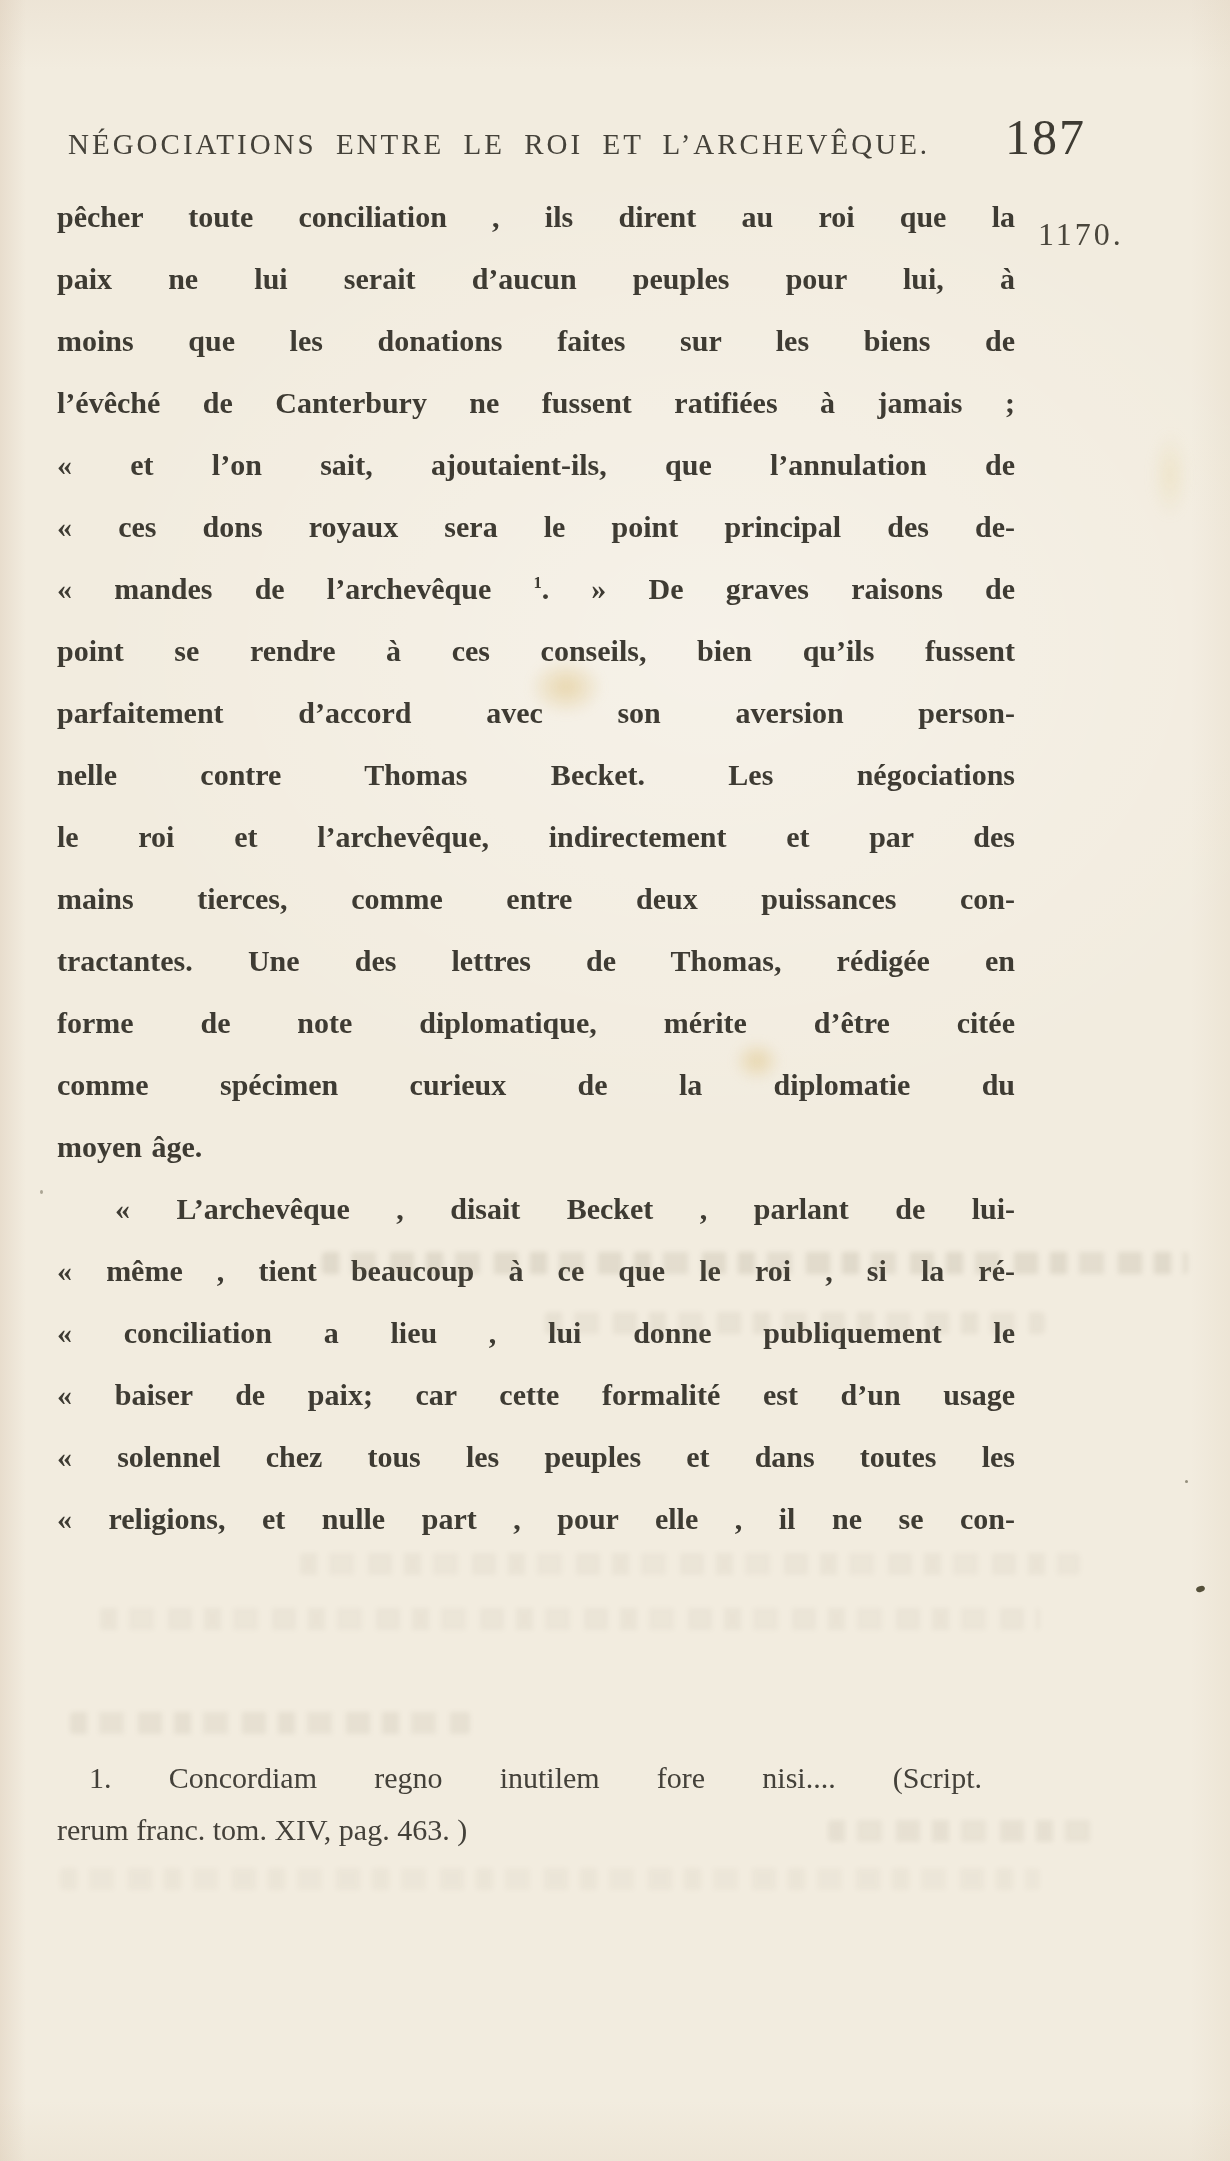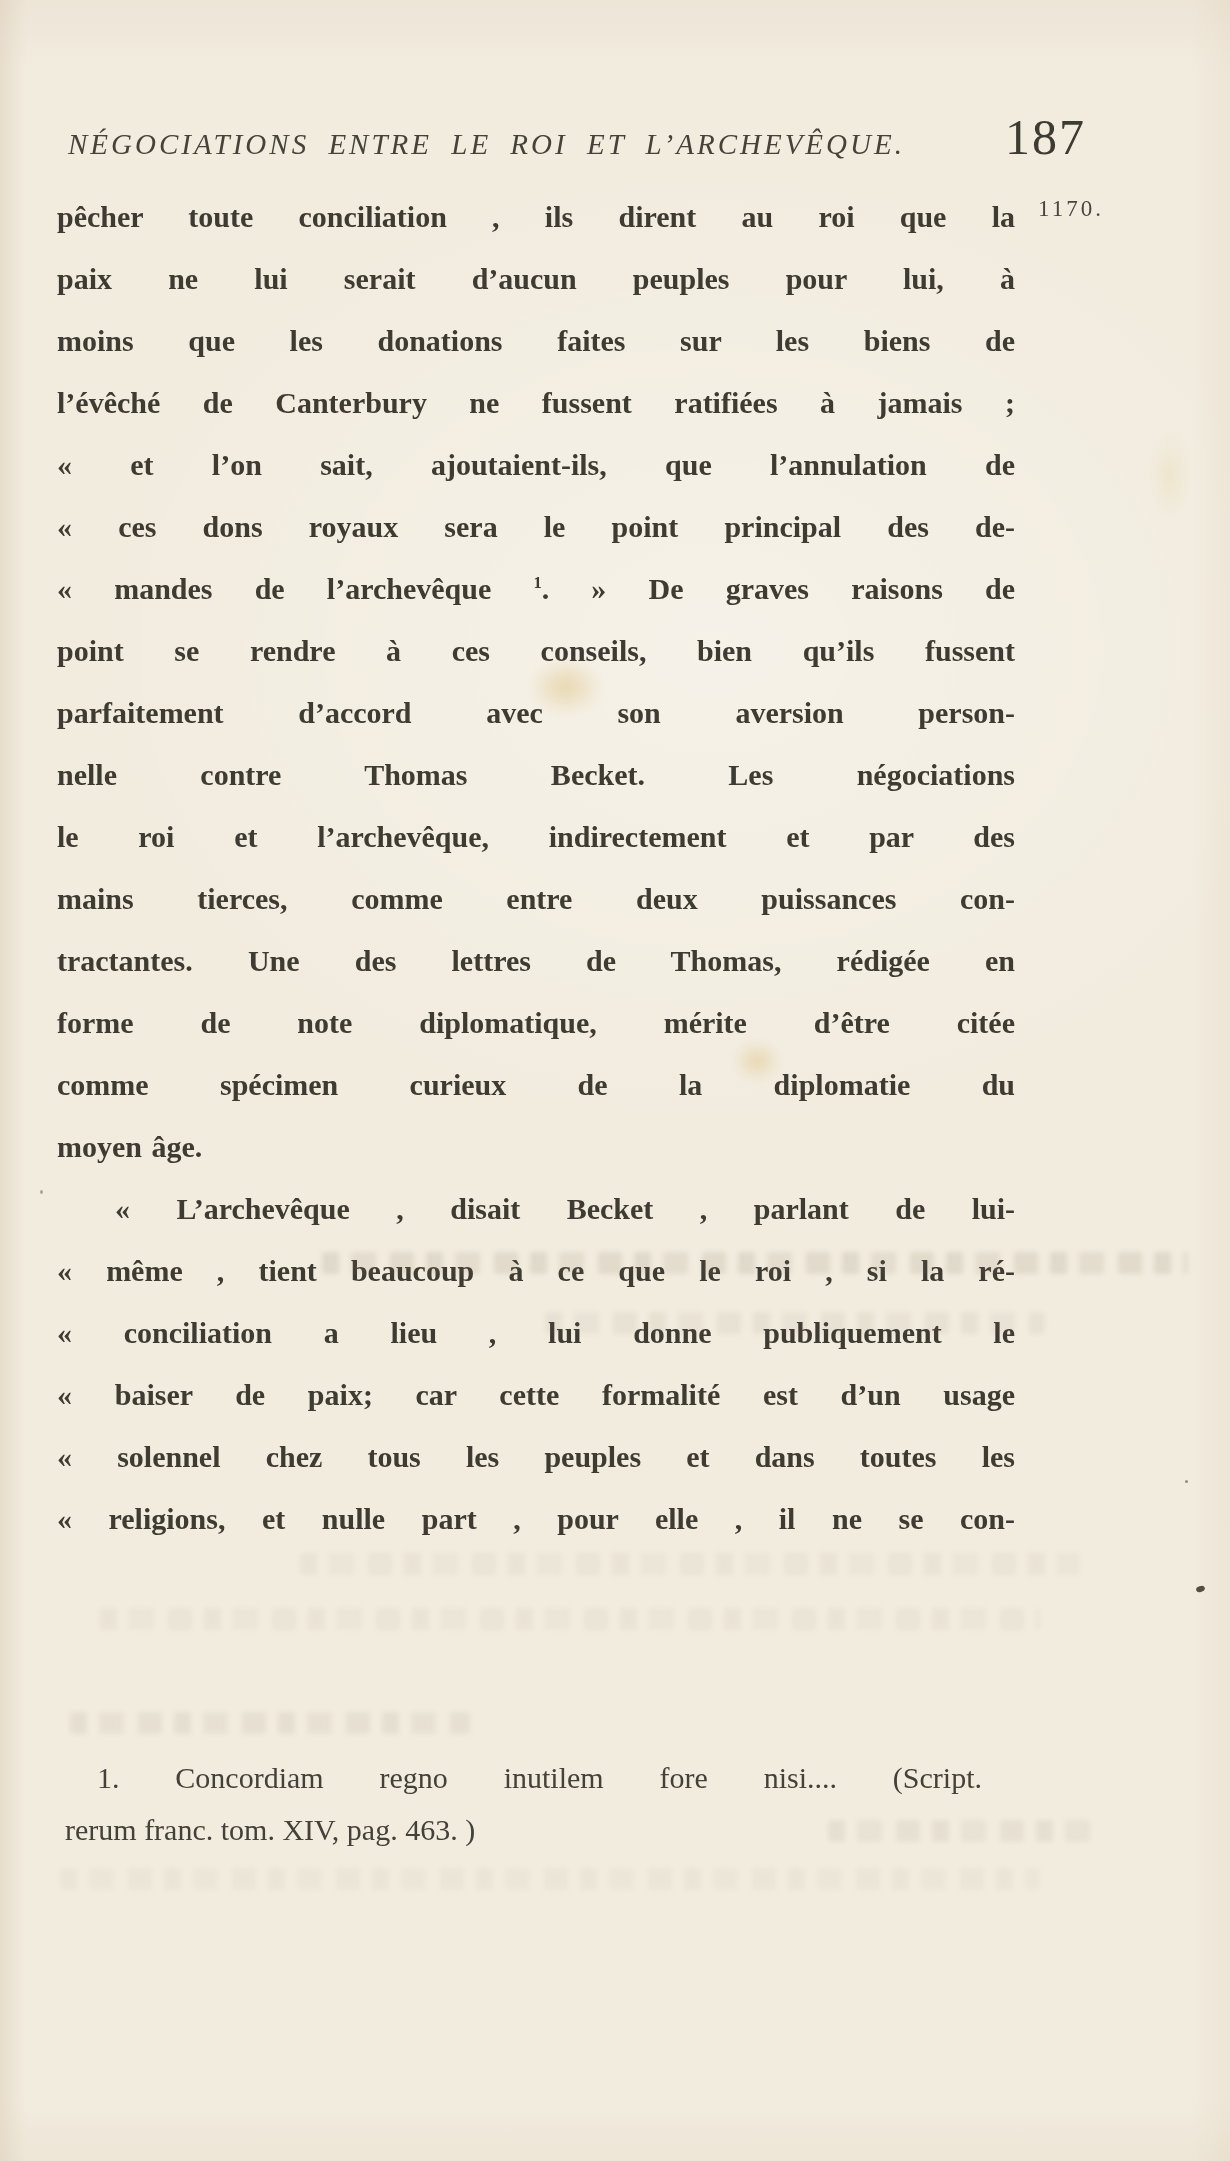--- a/index.html
+++ b/index.html
@@ -16,47 +16,47 @@
       #f2ecdf;
     font-family:"Liberation Serif","DejaVu Serif",serif;
     color:#3e3b33;
   }
   .running-header{
     position:absolute;left:68px;top:112px;width:1018px;
     display:flex;justify-content:space-between;align-items:baseline;
   }
   .running-title{
     font-size:29px;letter-spacing:3px;word-spacing:9px;
-    color:#45423a;white-space:nowrap;font-style:italic;
+    color:#45423a;white-space:nowrap;
   }
   .running-pagenum{
     font-size:50px;letter-spacing:2px;color:#3e3b33;line-height:1;
   }
   .margin-note{
-    position:absolute;left:1038px;top:196px;
-    font-size:23px;letter-spacing:3px;color:#4a463c;
+    position:absolute;left:1038px;top:216px;
+    font-size:32px;letter-spacing:3px;color:#4a463c;
   }
   .body-text{
     position:absolute;left:57px;top:186px;width:958px;
   }
   .line{
     height:62px;line-height:62px;
     font-size:30px;word-spacing:2px;
     text-align:justify;text-align-last:justify;
     white-space:nowrap;
     font-weight:bold;
   }
   .line.no-just{text-align:left;text-align-last:left;}
   .line.indent{padding-left:58px;}
   .line sup{font-size:.55em;vertical-align:super;line-height:0;}
   .footnote{
     position:absolute;left:57px;top:1752px;width:925px;
     font-size:30px;color:#44413a;
   }
-  .footnote .fn-line{height:52px;line-height:52px;white-space:nowrap;margin-left:8px;}
+  .footnote .fn-line{height:52px;line-height:52px;white-space:nowrap;}
   .footnote .fn-line.first{
     text-indent:32px;text-align:justify;text-align-last:justify;
   }
   
   .ghost{
     position:absolute;height:22px;border-radius:4px;
     background:repeating-linear-gradient(90deg,
       rgba(122,112,86,.30) 0 17px, rgba(122,112,86,0) 17px 29px,
       rgba(122,112,86,.24) 29px 54px, rgba(122,112,86,0) 54px 68px,
       rgba(122,112,86,.28) 68px 92px, rgba(122,112,86,0) 92px 104px);

